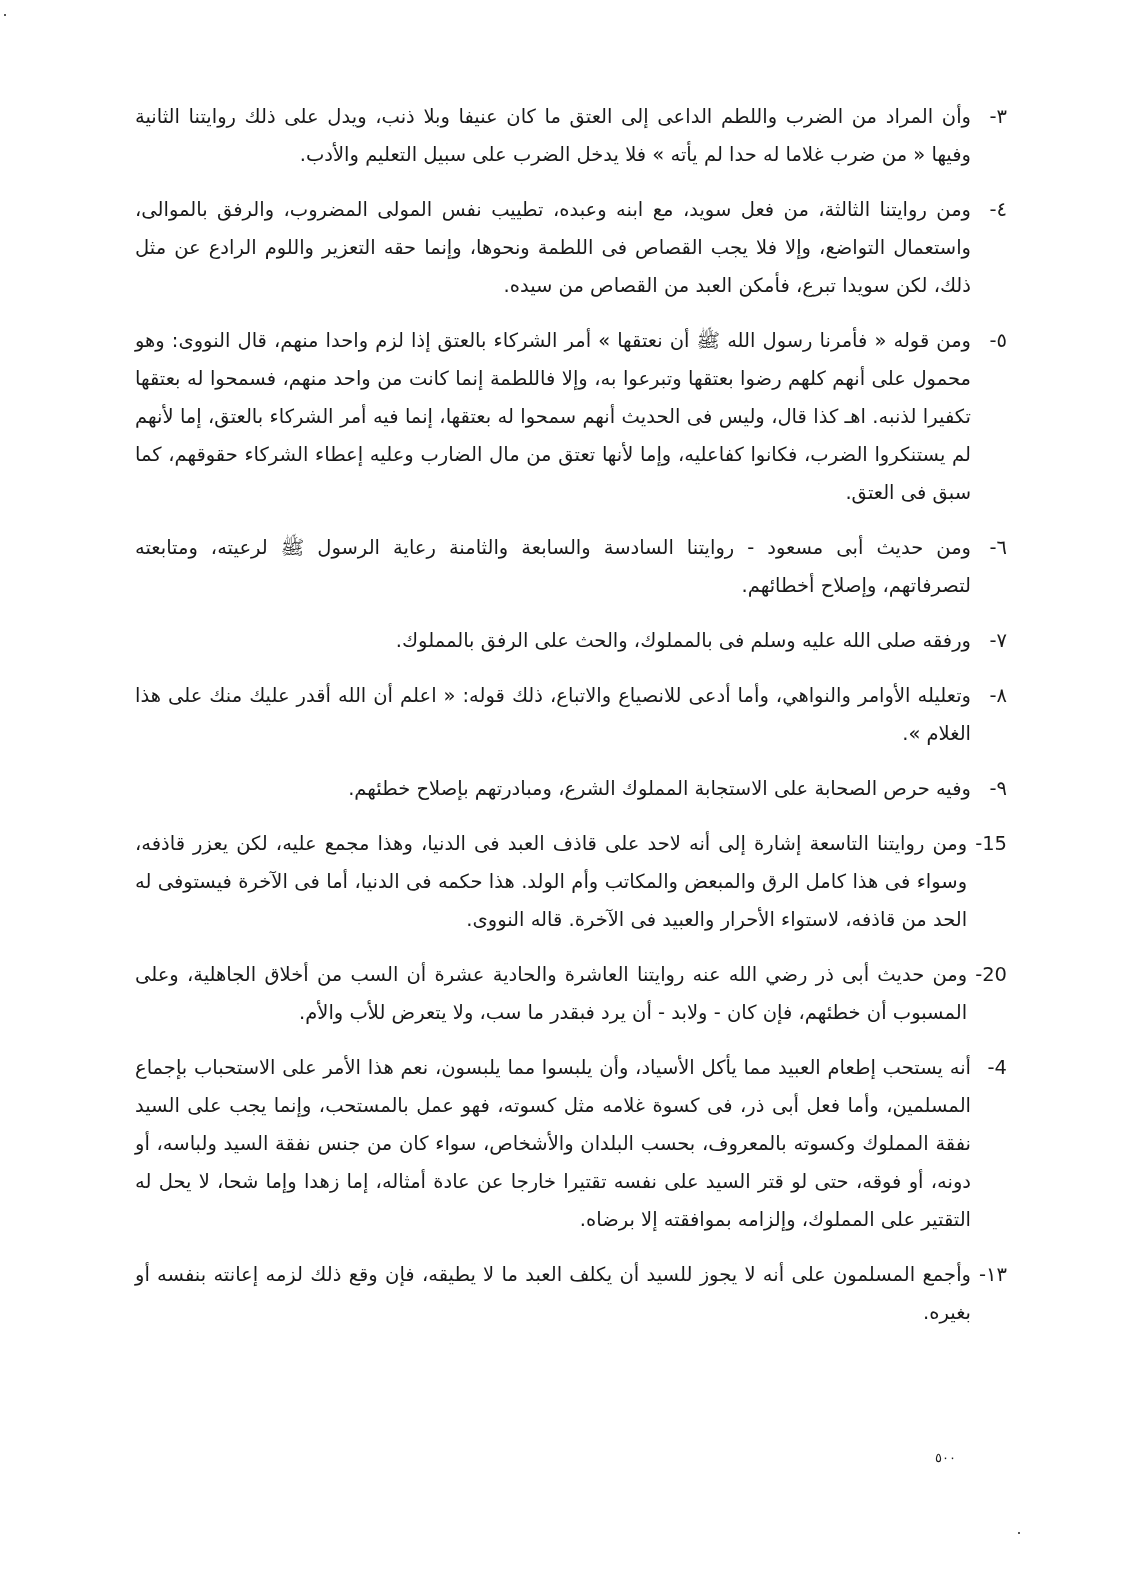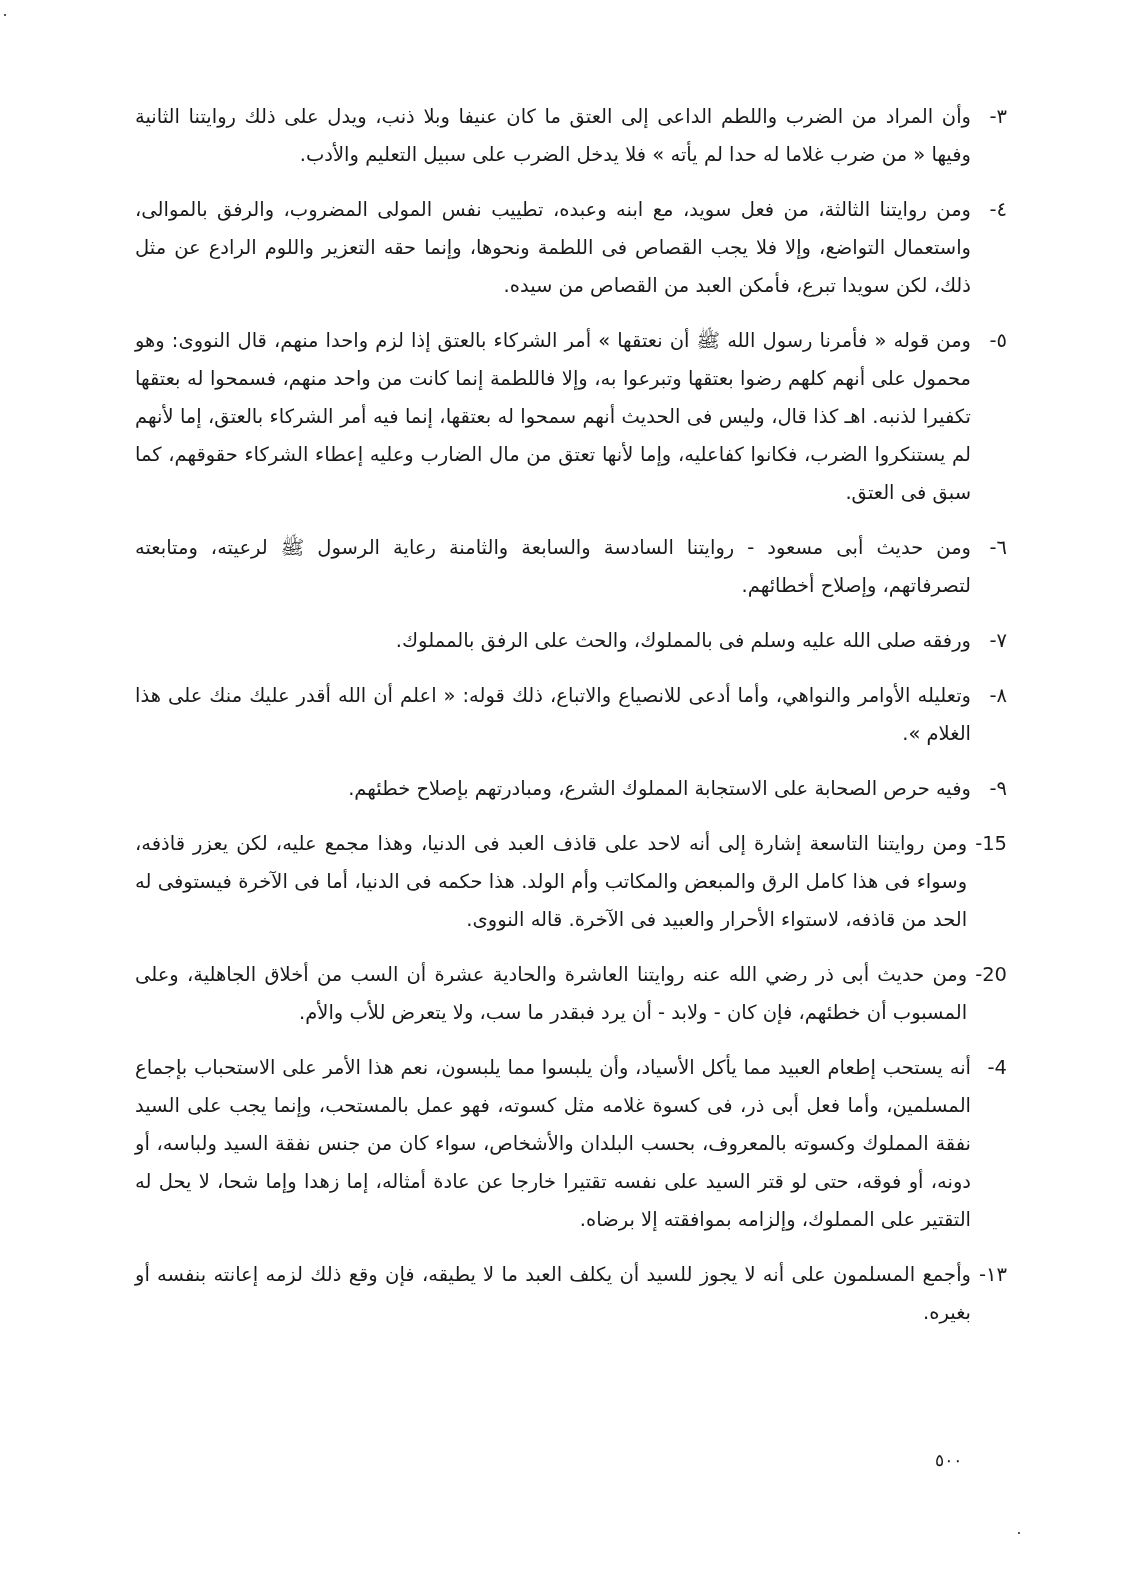--- a/index.html
+++ b/index.html
@@ -28,21 +28,21 @@
   }
   .text {
     flex: 1 1 auto;
     line-height: 38px;
     text-align: justify;
     text-align-last: right;
   }
   .page-number {
     position: absolute; left: 935px; top: 1450px;
     font-family: Liberation Sans, sans-serif;
-    font-size: 17px; color: #1a1a1a;
+    font-size: 13px; color: #1a1a1a;
     direction: rtl; letter-spacing: 4px;
   }
   .speck { position: absolute; width: 2px; height: 2px; background: #555; }
 </style>
 </head>
 <body>
 
 <div class="page">
   <div class="speck" style="left:4px; top:14px;"></div>
   <div class="speck" style="left:1018px; top:1532px;"></div>

